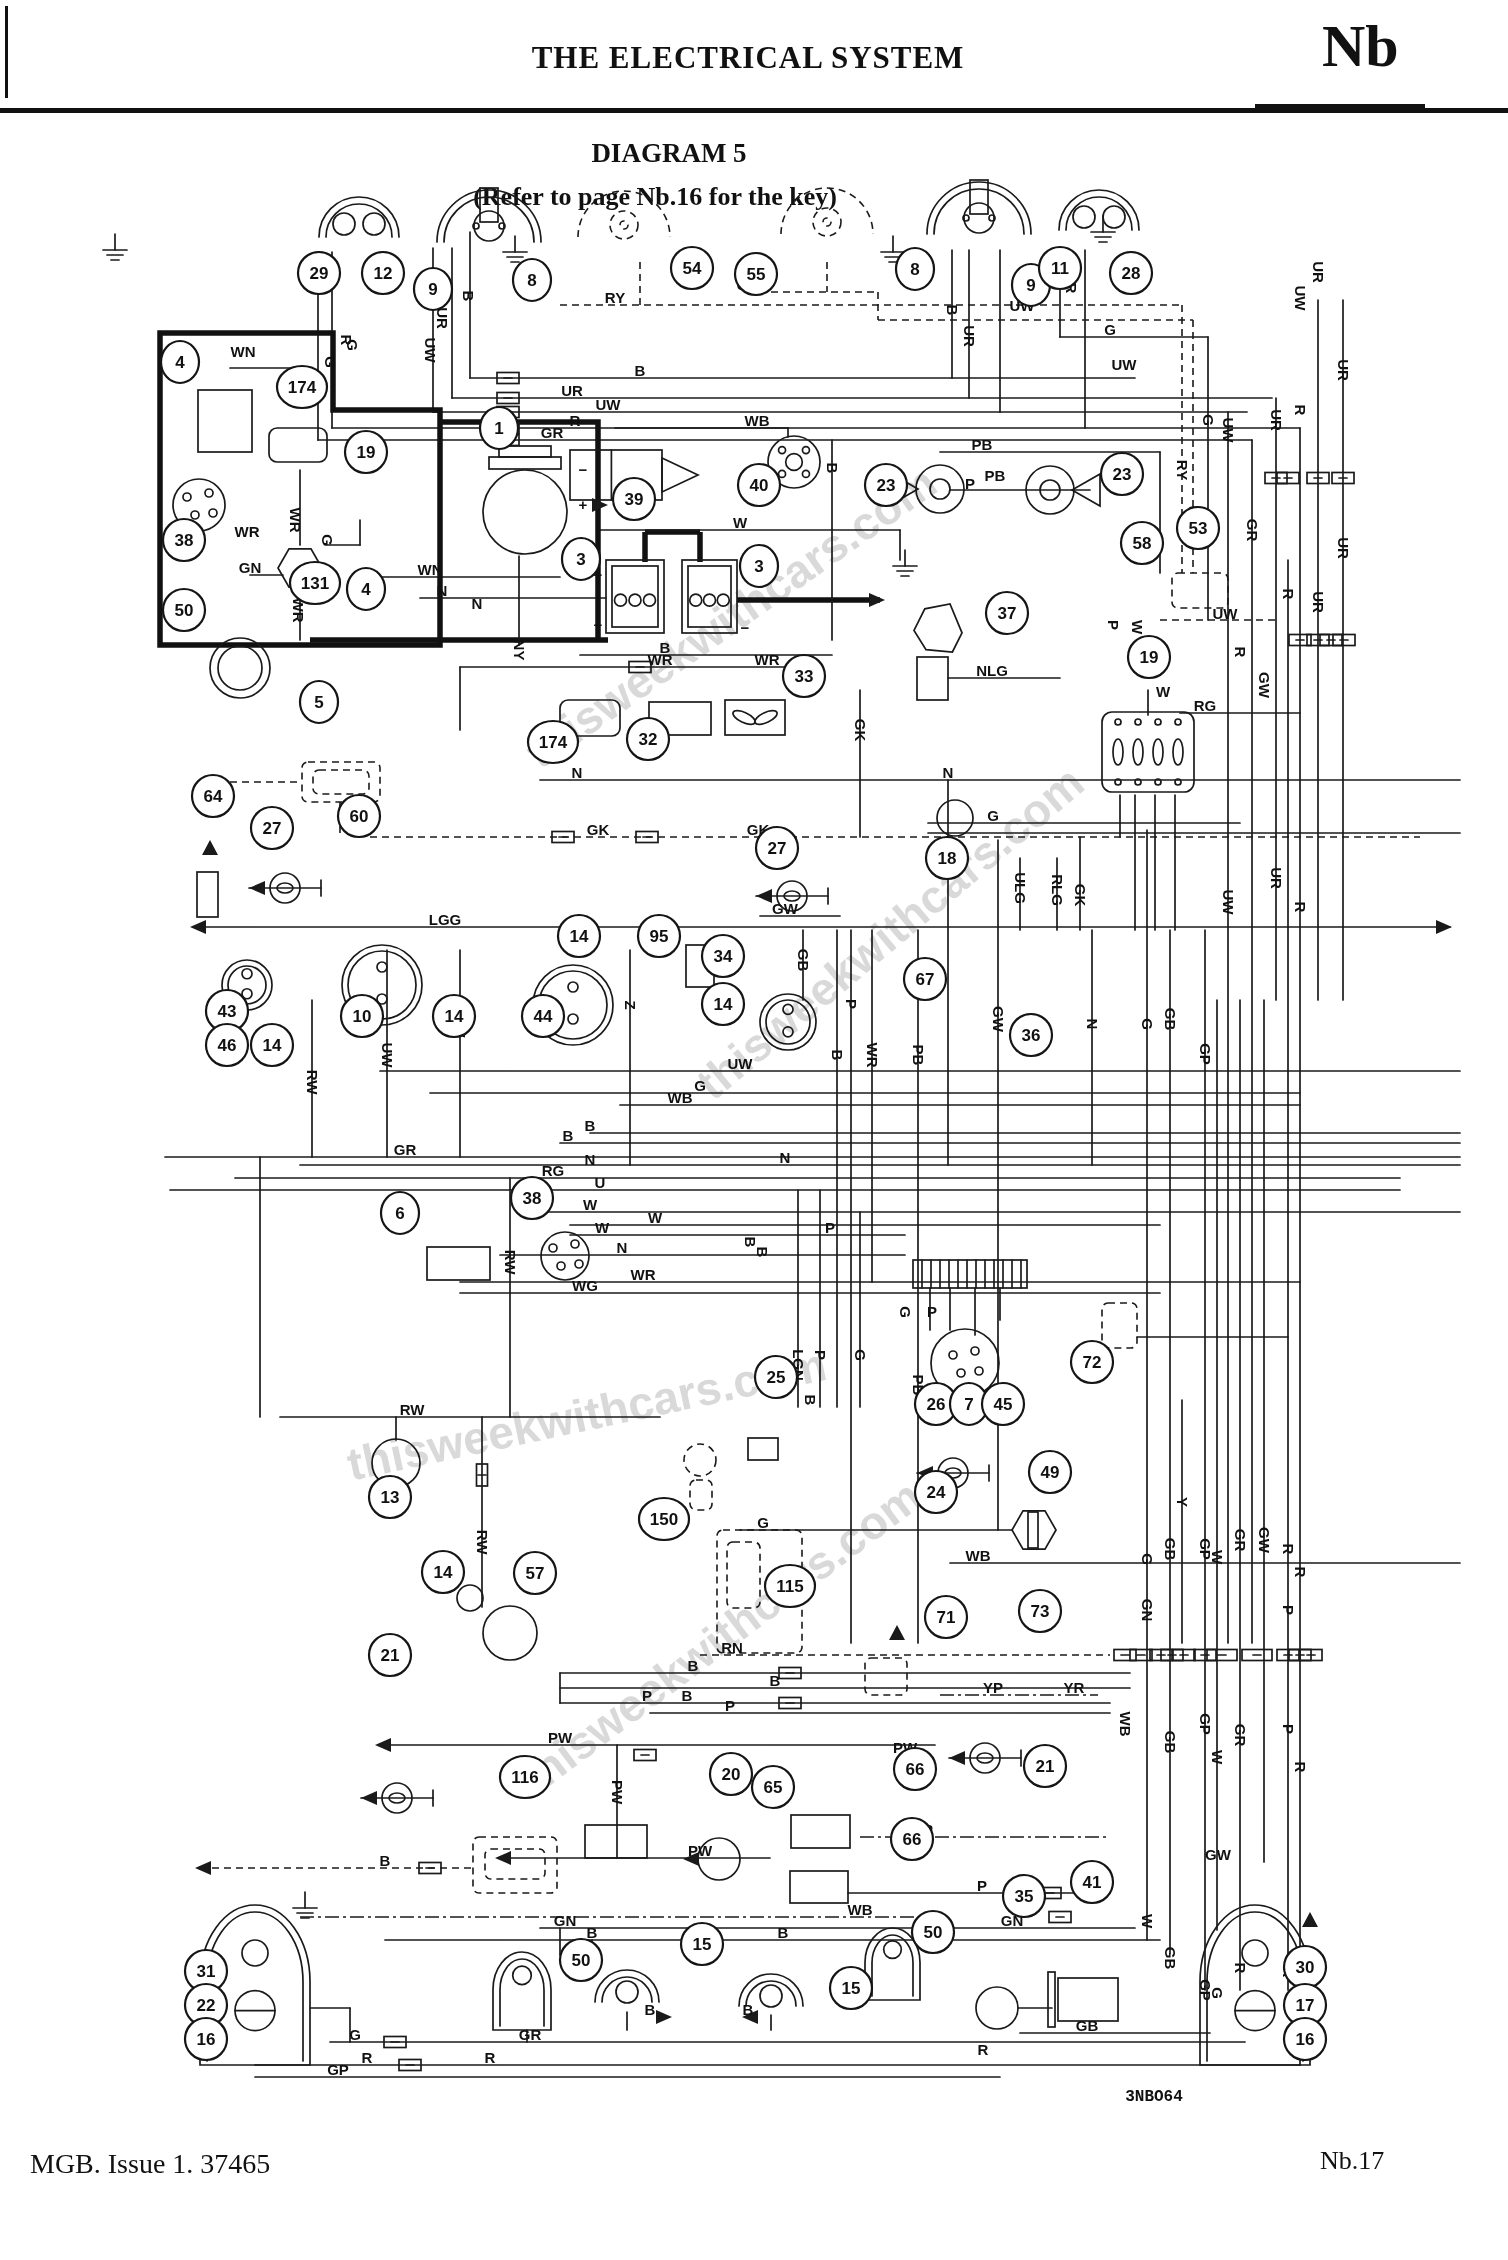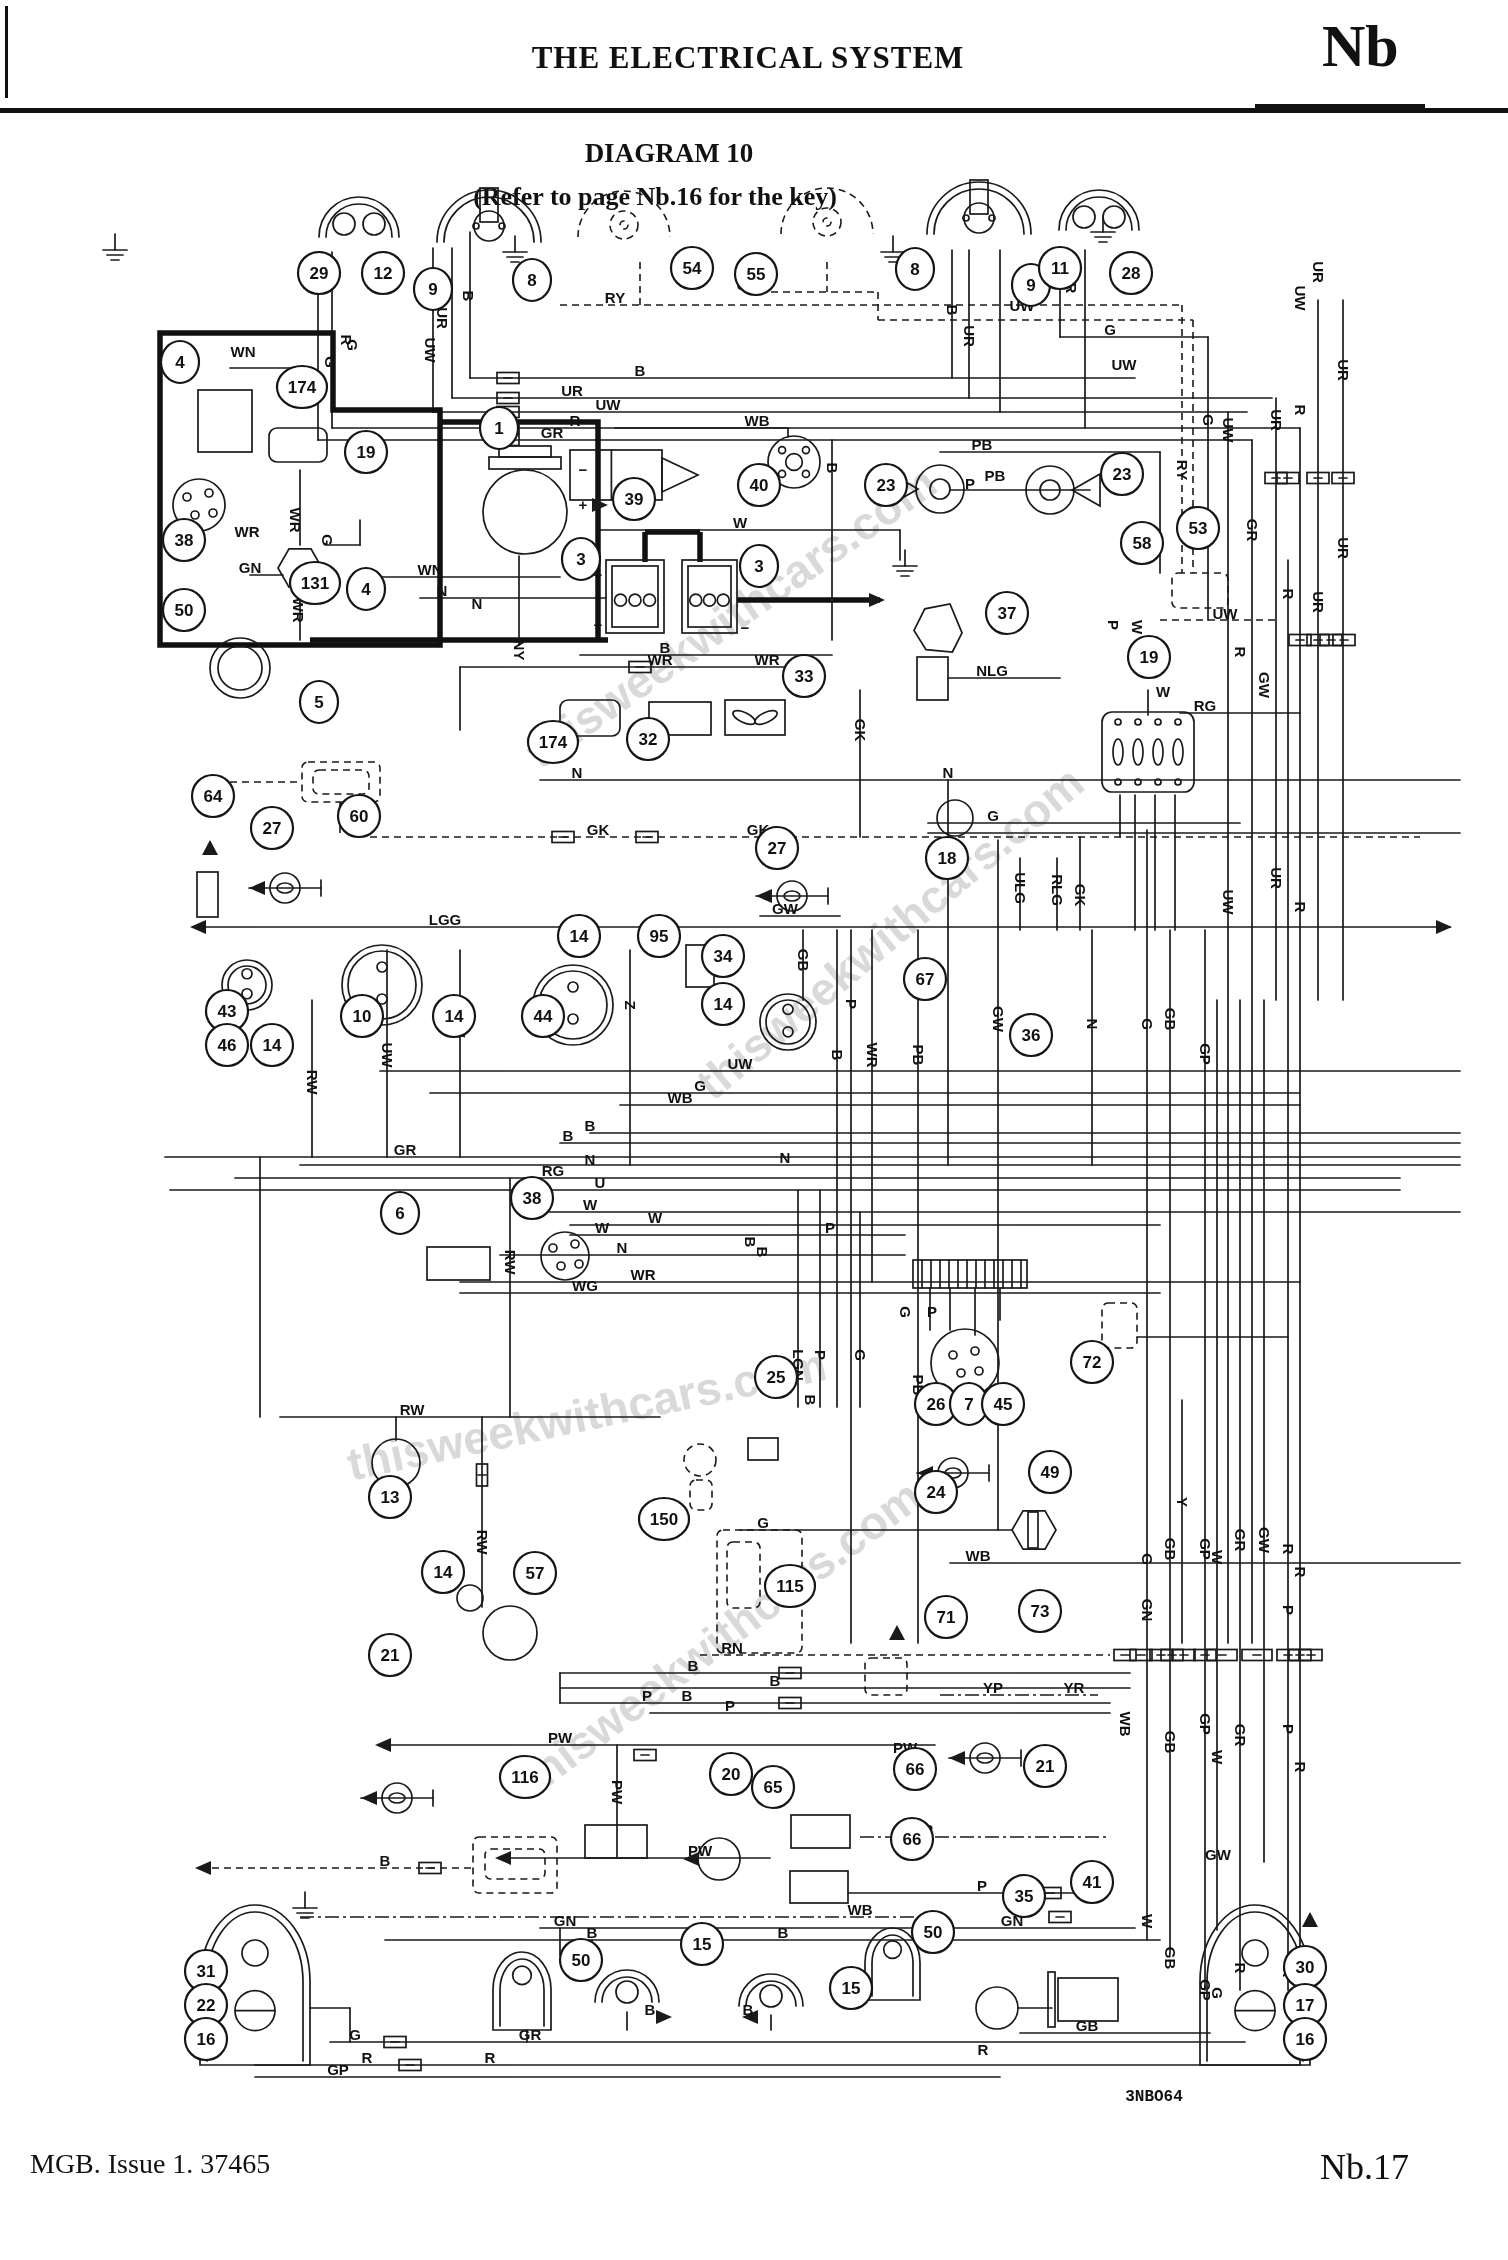--- a/index.html
+++ b/index.html
@@ -7,21 +7,21 @@
         font-family:"Liberation Serif",serif;color:#111;}
   .abs{position:absolute;}
   #hdr-title{top:40px;left:748px;transform:translateX(-50%);font-size:31px;font-weight:bold;letter-spacing:1px;}
   #nb-logo{top:12px;left:1322px;font-size:60px;font-weight:bold;}
   #nb-rule{top:104px;left:1255px;width:170px;height:4px;background:#111;}
   #top-rule{top:108px;left:0;width:1508px;height:5px;background:#111;}
   #corner-tick{top:6px;left:5px;width:3px;height:92px;background:#111;}
   #dg-title{top:138px;left:669px;transform:translateX(-50%);font-size:27px;font-weight:bold;}
   #dg-sub{top:182px;left:655px;transform:translateX(-50%);font-size:26px;font-weight:bold;}
   #ft-left{top:2148px;left:30px;font-size:28px;}
-  #ft-right{top:2146px;left:1320px;font-size:36px;}
+  #ft-right{top:2146px;left:1320px;font-size:26px;}
   #dwg-no{top:2088px;left:1154px;transform:translateX(-50%);font-size:16px;font-family:Liberation Mono, monospace;font-weight:bold;}
   svg{position:absolute;inset:0;}
   .w{fill:none;stroke:#1a1a1a;stroke-width:1.7;stroke-linecap:round;}
   .d{fill:none;stroke:#1a1a1a;stroke-width:1.6;stroke-dasharray:7 5;}
   .dd{fill:none;stroke:#1a1a1a;stroke-width:1.6;stroke-dasharray:14 4 3 4;}
   .k{fill:none;stroke:#111;stroke-width:5.5;}
   .f{fill:#1a1a1a;stroke:none;}
   .lb{fill:#111;font:bold 15px "Liberation Sans",sans-serif;text-anchor:middle;}
   .cne{fill:#fff;stroke:#151515;stroke-width:2.2;}
   .cnt{fill:#111;font:bold 17px "Liberation Sans",sans-serif;text-anchor:middle;}
@@ -29,21 +29,21 @@
 </style>
 </head>
 <body>
 
 <div id="page">
   <div class="abs" id="corner-tick"></div>
   <div class="abs" id="hdr-title">THE ELECTRICAL SYSTEM</div>
   <div class="abs" id="nb-logo">Nb</div>
   <div class="abs" id="nb-rule"></div>
   <div class="abs" id="top-rule"></div>
-  <div class="abs" id="dg-title">DIAGRAM 10</div>
+  <div class="abs" id="dg-title">DIAGRAM 5</div>
   <div class="abs" id="dg-sub">(Refer to page Nb.16 for the key)</div>
 
   <svg id="schematic" viewBox="0 0 1508 2260">
       <text x="740" y="630" transform="rotate(-35 740 630)" class="wm">thisweekwithcars.com</text>
       <text x="900" y="945" transform="rotate(-40 900 945)" class="wm">thisweekwithcars.com</text>
       <text x="590" y="1430" transform="rotate(-12 590 1430)" class="wm">thisweekwithcars.com</text>
       <text x="730" y="1650" transform="rotate(-37 730 1650)" class="wm">thisweekwithcars.com</text>
       <line x1="332" y1="252" x2="332" y2="428" class="w"></line>
       <line x1="318" y1="252" x2="318" y2="440" class="w"></line>
       <line x1="433" y1="248" x2="433" y2="412" class="w"></line>

